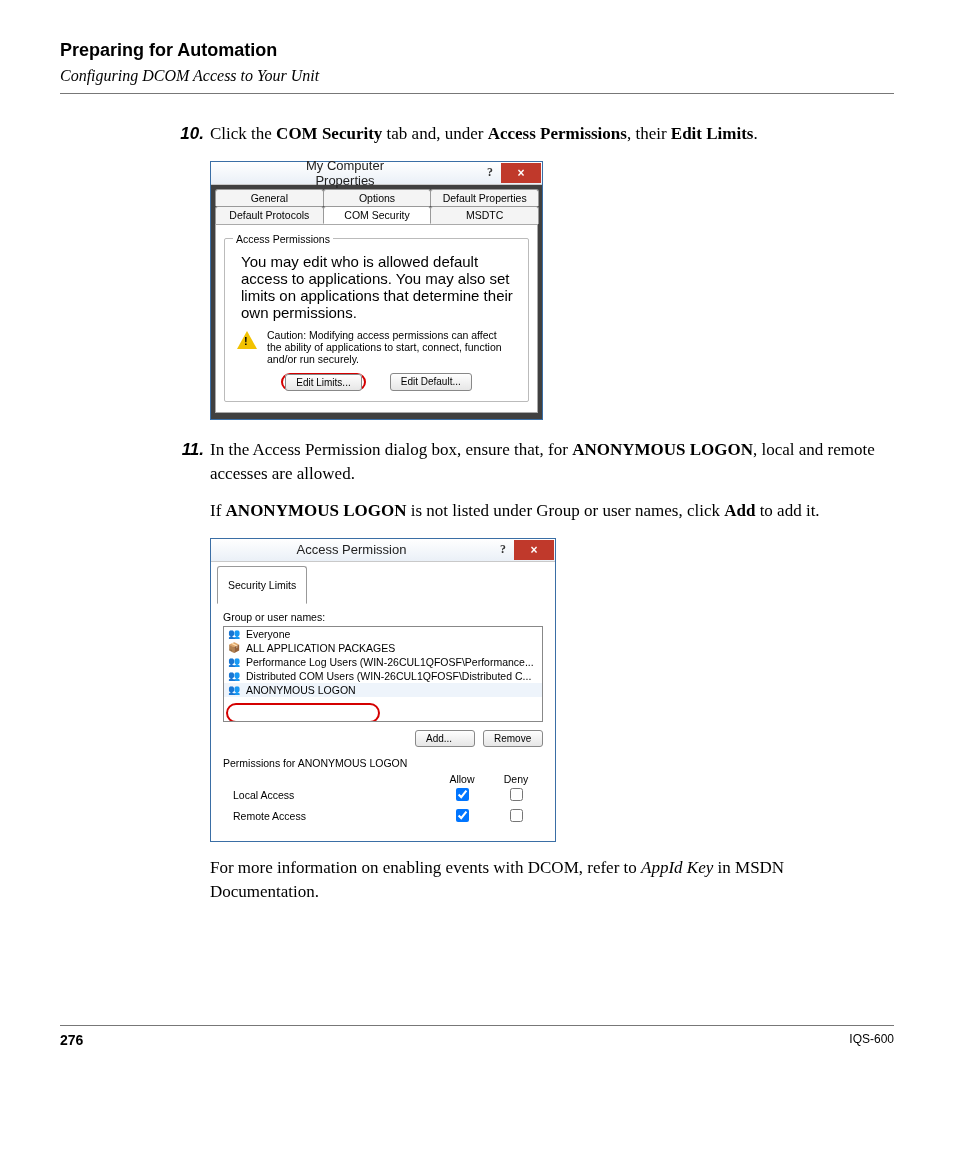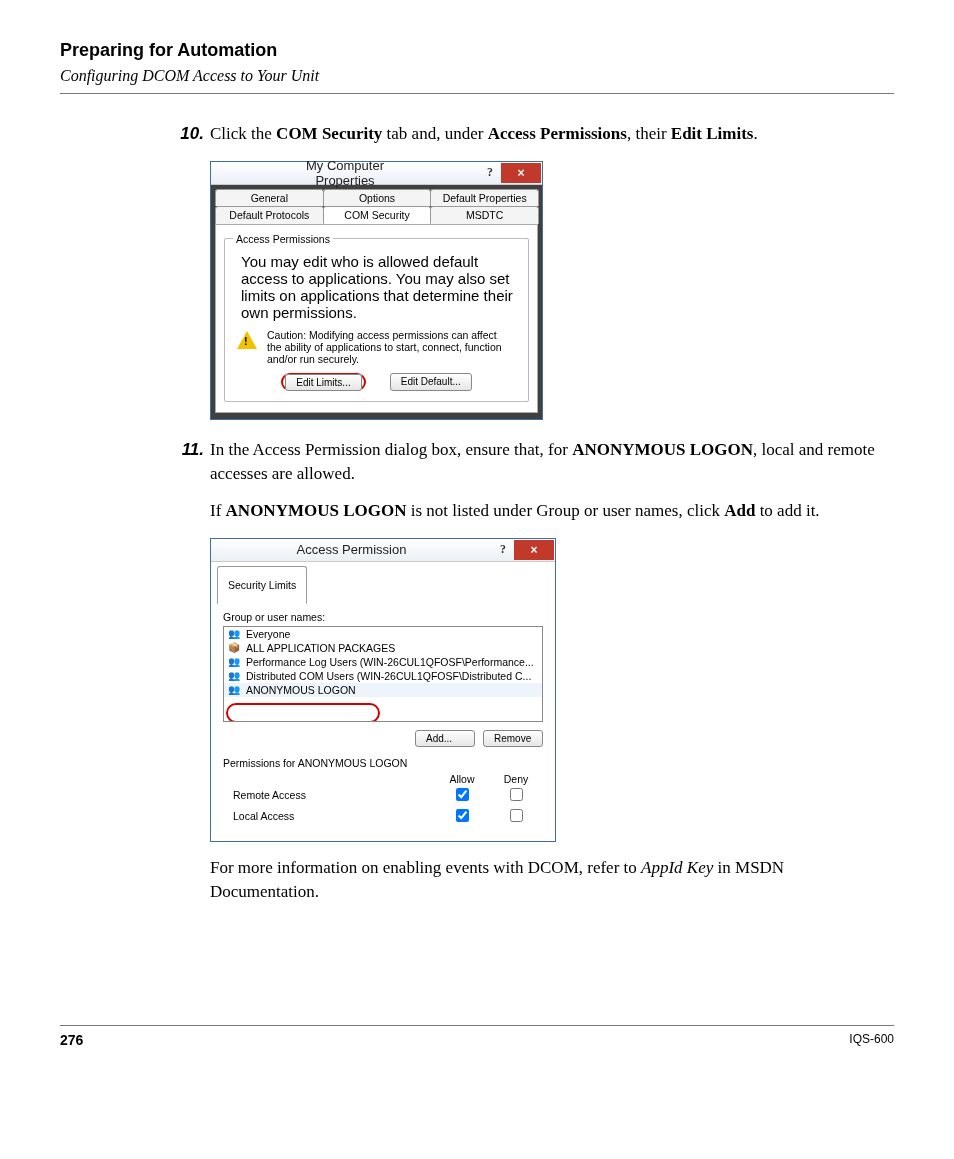--- a/index.html
+++ b/index.html
@@ -358,29 +358,29 @@
         <span class="win-btn" style="min-width:60px">Remove</span>
       </div>
       <div class="perm-label">Permissions for ANONYMOUS LOGON</div>
       <div class="perm-table">
         <div class="perm-header">
           <div class="c1"></div>
           <div class="c2">Allow</div>
           <div class="c3">Deny</div>
         </div>
         <div class="perm-row">
+          <div class="c1">Local Access</div>
+          <div class="c2"><input type="checkbox" checked="" style=""></div>
+          <div class="c3"><input type="checkbox" style=""></div>
+        </div>
+        <div class="perm-row">
           <div class="c1">Remote Access</div>
           <div class="c2"><input type="checkbox" checked="" style=""></div>
           <div class="c3"><input type="checkbox" style=""></div>
         </div>
-        <div class="perm-row">
-          <div class="c1">Local Access</div>
-          <div class="c2"><input type="checkbox" checked="" style=""></div>
-          <div class="c3"><input type="checkbox" style=""></div>
-        </div>
       </div>
     </div>
   </div>
 </div>
 
 <div class="step-body-indent">
   <span>For more information on enabling events with DCOM, refer to </span><span class="italic">AppId Key</span><span> in MSDN Documentation.</span>
 </div>
 
 <div class="footer">

